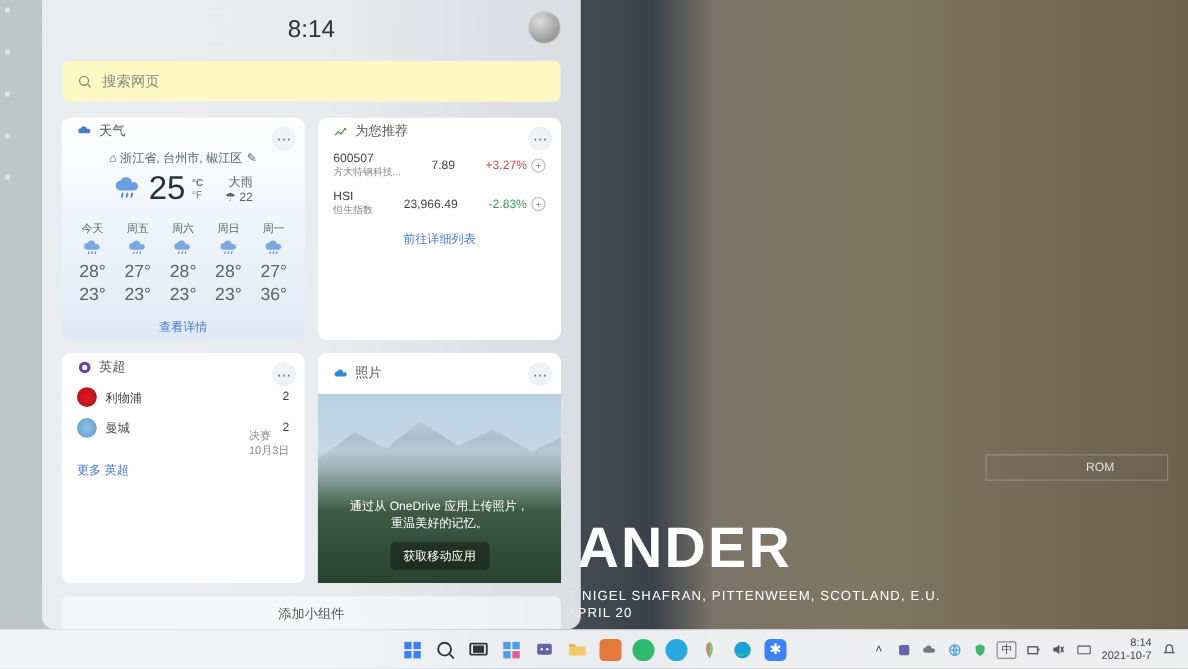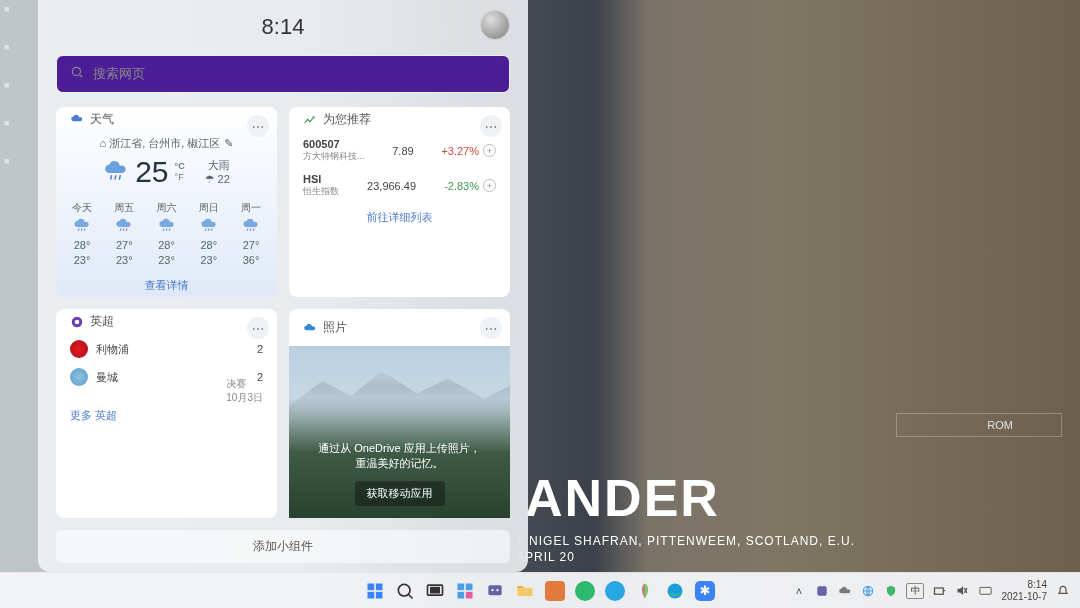--- a/index.html
+++ b/index.html
@@ -12,55 +12,55 @@
 .desk .sub1 { position:absolute; left:516px; top:534px; color:#fff; font-size:12px; letter-spacing:1px; }
 .desk .sub2 { position:absolute; left:516px; top:550px; color:#fff; font-size:12px; letter-spacing:1px; }
 .desk .rom { position:absolute; right:18px; top:413px; color:#e2e2e2; font-size:11px; border:1px solid rgba(255,255,255,.25); padding:5px 48px 5px 90px; }
 
 
 .panel { position:absolute; left:38px; top:0; width:490px; height:572px; background:rgba(240,242,246,.88); backdrop-filter:blur(20px); border-radius:0 0 12px 12px; padding:14px 18px 0; overflow:hidden; }
 .panel-top { display:flex; justify-content:center; position:relative; height:30px; }
 .clock-lg { font-size:22px; color:#333; font-weight:400; }
 .profile { position:absolute; right:0; top:-4px; width:30px; height:30px; border-radius:50%; background:radial-gradient(circle at 35% 30%,#ddd,#9a9a9a 70%); border:1px solid #cfcfcf; }
 
-.search { margin:11px 0 14px; display:flex; background:#4c1d95; border-radius:7px; padding:9px 13px; font-size:13px; color:#888; border:1px solid #eee; }
+.search { margin:11px 0 14px; display:flex; align-items:center; background:#fef9c3; border-radius:7px; padding:9px 13px; font-size:13px; color:#888; border:1px solid #eee; }
 .search svg { width:14px; height:14px; margin-right:9px; }
 
 .grid { display:grid; grid-template-columns:1fr 1fr; gap:12px; }
 .card { background:#fff; border-radius:8px; padding:4px 14px; position:relative; }
 .card.weather { background:linear-gradient(180deg,#ffffff 0%,#dfe9f7 100%); }
 .card-head { display:flex; align-items:center; font-size:12px; color:#555; gap:6px; }
 .card-head .ic { width:14px; height:14px; display:inline-flex; }
 .more { position:absolute; right:8px; top:8px; width:22px; height:22px; border-radius:50%; background:#eef1f5; display:flex; align-items:center; justify-content:center; color:#666; font-size:13px; cursor:pointer; }
 
 .loc { text-align:center; font-size:11px; color:#566; margin-top:8px; }
 .loc .pencil { margin-left:4px; }
 .weather-main { display:flex; align-items:center; justify-content:center; gap:6px; margin-top:4px; }
 .temp { font-size:30px; font-weight:300; color:#234; }
 .unit { font-size:9px; color:#678; line-height:1.2; }
 .cond { text-align:right; font-size:11px; color:#567; margin-left:14px; }
 .wicon { width:26px; height:26px; }
 
 .days { display:flex; justify-content:space-between; margin-top:12px; padding:0 2px; }
 .day { display:flex; flex-direction:column; align-items:center; font-size:10px; color:#566; gap:3px; }
-.day .hi, .day .lo { font-size:11px; }
+.day .hi, .day .lo { font-size:16px; }
 .day svg { width:18px; height:18px; }
 .link { text-align:center; font-size:11px; color:#4b7acb; margin-top:12px; cursor:pointer; }
 
 .sports .row, .stocks .row { display:flex; align-items:center; font-size:11px; color:#444; margin-top:10px; }
 .team-badge { width:18px; height:18px; border-radius:50%; margin-right:8px; }
 .liverpool { background:radial-gradient(circle,#e41b23,#a80e15); }
 .mancity { background:radial-gradient(circle,#8ec3e6,#5b9bc6); }
 .score { margin-left:auto; }
 .final { position:absolute; right:14px; top:68px; font-size:10px; color:#888; text-align:left; }
 .more-link { text-align:left; font-size:11px; color:#4b7acb; margin-top:22px; cursor:pointer; }
 
 .stocks .row { justify-content:space-between; }
 .sym { display:flex; flex-direction:column; }
-.sym b { font-size:11px; font-weight:700; }
+.sym b { font-size:11px; font-weight:400; }
 .sym small { font-size:9px; color:#888; }
 .price { font-size:11px; }
 .chg { font-size:11px; display:flex; align-items:center; gap:4px; }
 .chg.up { color:#d24b3d; }
 .chg.down { color:#3f9a54; }
 .plus { width:13px; height:13px; border:1px solid #bbb; border-radius:50%; display:inline-flex; align-items:center; justify-content:center; font-size:9px; color:#888; }
 
 .photos { padding:10px 12px 0; }
 .photos .card-head { padding:0 2px; }
 .scene { margin:10px -12px 0; height:172px; background:

